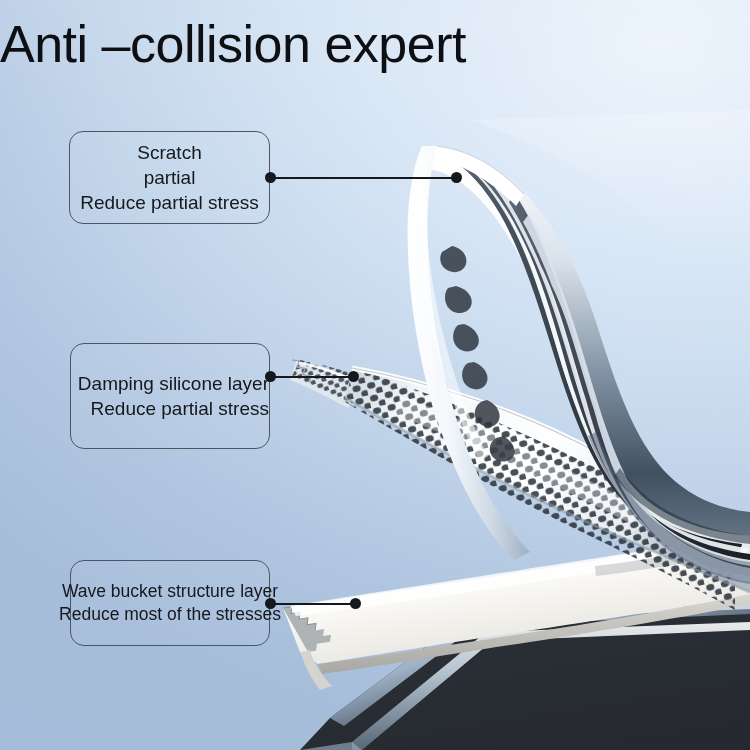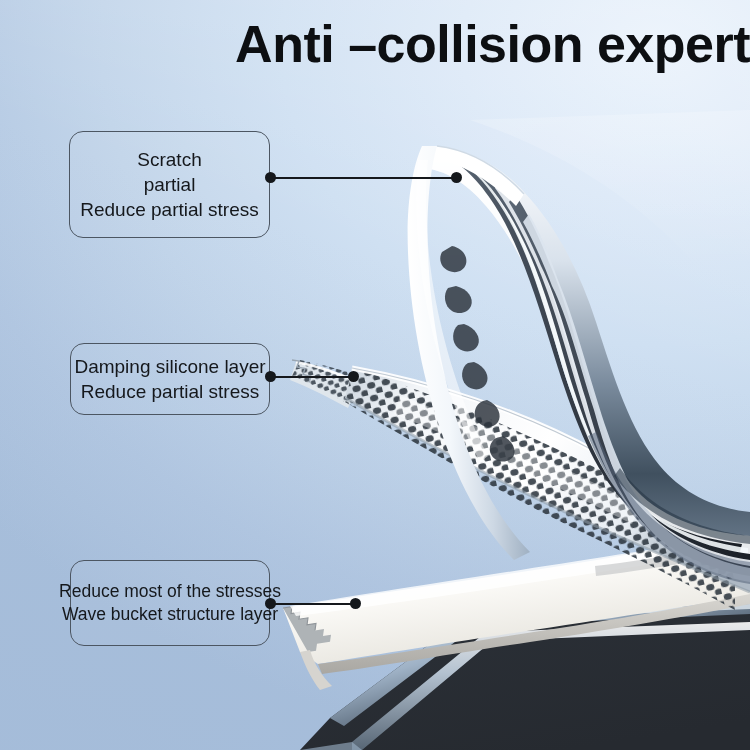--- a/index.html
+++ b/index.html
@@ -23,23 +23,23 @@
     inset: 0;
     background: linear-gradient(200deg, rgba(255,255,255,0.25) 0%, rgba(255,255,255,0.0) 38%, rgba(150,175,208,0.22) 100%);
     pointer-events: none;
   }
 
   .title {
     position: absolute;
     left: 0;
     right: 0;
     top: 14px;
-    text-align: right;
+    text-align: left;
     font-size: 52px;
-    font-weight: 700;
+    font-weight: 400;
     letter-spacing: -0.5px;
     color: #0d0f12;
     white-space: nowrap;
     z-index: 6;
   }
 
   .art {
     position: absolute;
     left: 0;
     top: 0;
@@ -62,22 +62,22 @@
     z-index: 7;
   }
   .callout .line {
     font-size: 19px;
     line-height: 25px;
     white-space: nowrap;
     font-weight: 400;
   }
   .callout.small .line { font-size: 17.5px; line-height: 23px; }
 
-  #callout-1 { left: 69px;  top: 131px; width: 201px; height: 107px; }
-  #callout-2 { left: 70px;  top: 343px; width: 200px; height: 72px; }
+  #callout-1 { left: 69px;  top: 131px; width: 201px; height: 93px; }
+  #callout-2 { left: 70px;  top: 343px; width: 200px; height: 106px; align-items: flex-end; }
   #callout-3 { left: 70px;  top: 560px; width: 200px; height: 86px; }
 
   .leader { position: absolute; z-index: 8; height: 12px; }
   .leader .bar {
     position: absolute;
     left: 0; right: 0; top: 5px;
     height: 1.8px;
     background: #15181c;
   }
   .leader .dot {
@@ -336,22 +336,22 @@
     <div class="line">Damping silicone layer</div>
     <div class="line">Reduce partial stress</div>
   </div>
   <div class="leader" id="leader-2">
     <div class="bar"></div>
     <div class="dot start"></div>
     <div class="dot end"></div>
   </div>
 
   <div class="callout small" id="callout-3">
+    <div class="line">Wave bucket structure layer</div>
     <div class="line">Reduce most of the stresses</div>
-    <div class="line">Wave bucket structure layer</div>
   </div>
   <div class="leader" id="leader-3">
     <div class="bar"></div>
     <div class="dot start"></div>
     <div class="dot end"></div>
   </div>
 
 </div>
 
 </body></html>

